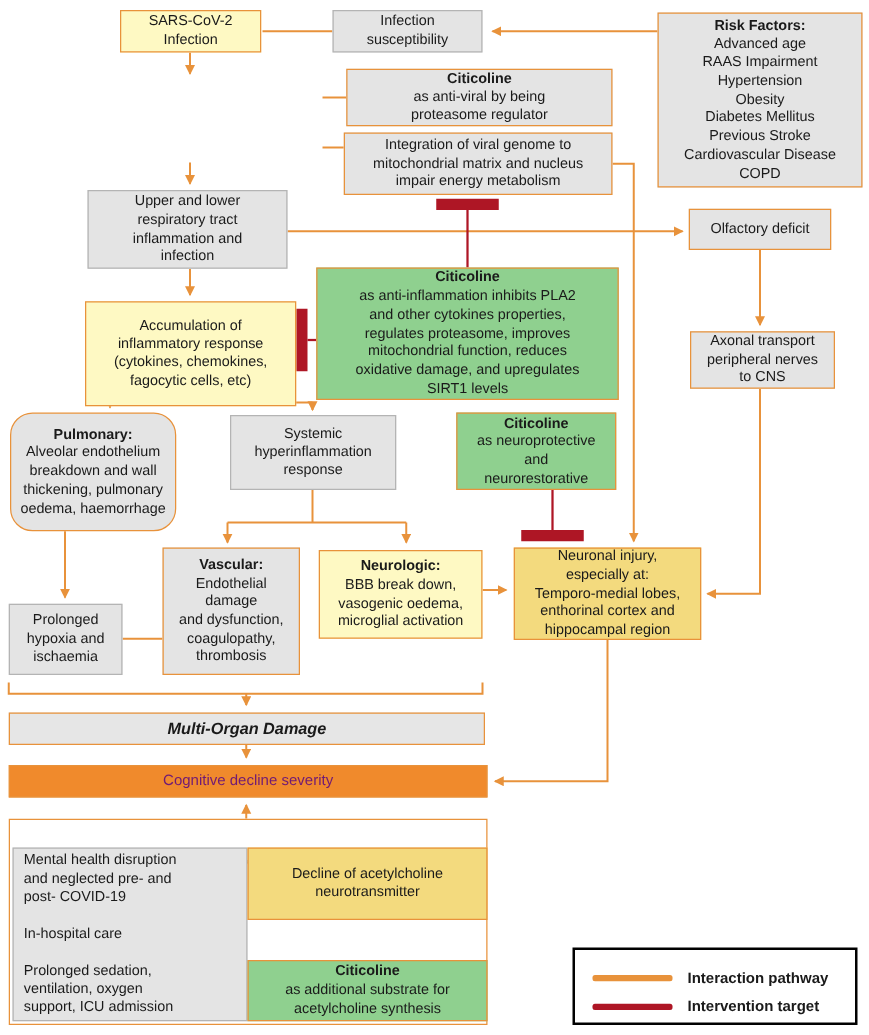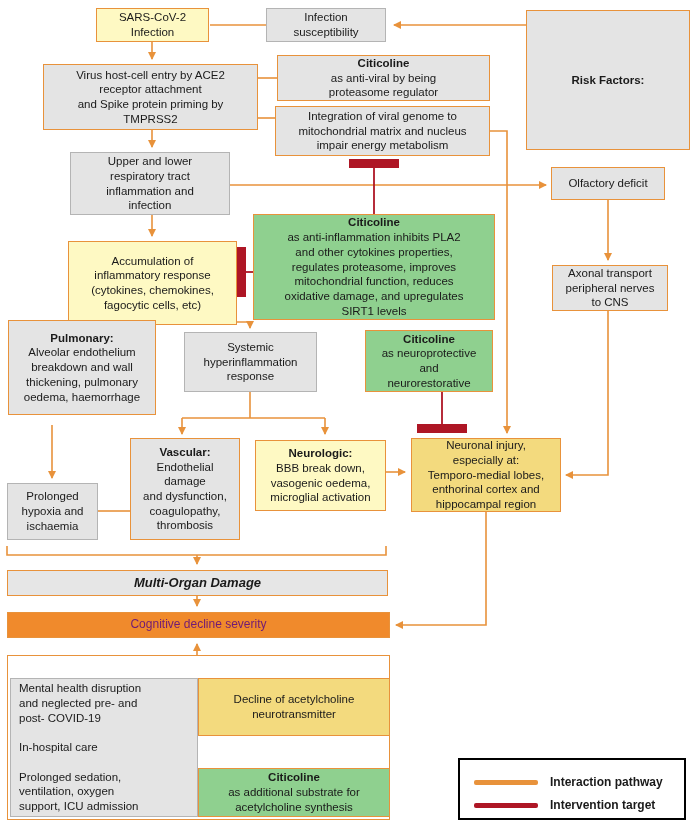--- a/index.html
+++ b/index.html
@@ -112,34 +112,36 @@
 Infection</span>
   </div>
 
   <div class="box f-gray b-gray" style="left:266px;top:8px;width:120px;height:34px;">
     <span>Infection
 susceptibility</span>
   </div>
 
   <div class="box f-gray b-orange" style="left:526px;top:10px;width:164px;height:140px;">
     <span class="title">Risk Factors:</span>
+    <span>Advanced age
+RAAS Impairment
+Hypertension
+Obesity
+Diabetes Mellitus
+Previous Stroke
+Cardiovascular Disease
+COPD</span>
   </div>
 
   <div class="box f-gray b-orange" style="left:277px;top:55px;width:213px;height:46px;">
     <span class="title">Citicoline</span>
     <span>as anti-viral by being
 proteasome regulator</span>
   </div>
 
-  <div class="box f-gray b-orange" style="left:43px;top:64px;width:215px;height:66px;">
-    <span>Virus host-cell entry by ACE2
-receptor attachment
-and Spike protein priming by
-TMPRSS2</span>
-  </div>
 
   <div class="box f-gray b-orange" style="left:275px;top:106px;width:215px;height:50px;">
     <span>Integration of viral genome to
 mitochondrial matrix and nucleus
 impair energy metabolism</span>
   </div>
 
   <div class="box f-gray b-gray" style="left:70px;top:152px;width:160px;height:63px;">
     <span>Upper and lower
 respiratory tract
@@ -167,21 +169,21 @@
 (cytokines, chemokines,
 fagocytic cells, etc)</span>
   </div>
 
   <div class="box f-gray b-orange" style="left:552px;top:265px;width:116px;height:46px;">
     <span>Axonal transport
 peripheral nerves
 to CNS</span>
   </div>
 
-  <div class="box f-gray b-orange" style="left:8px;top:320px;width:148px;height:95px;">
+  <div class="box f-gray b-orange" style="left:8px;top:330px;width:133px;height:95px;border-radius:18px;">
     <span class="title">Pulmonary:</span>
     <span>Alveolar endothelium
 breakdown and wall
 thickening, pulmonary
 oedema, haemorrhage</span>
   </div>
 
   <div class="box f-gray b-gray" style="left:184px;top:332px;width:133px;height:60px;">
     <span>Systemic
 hyperinflammation

